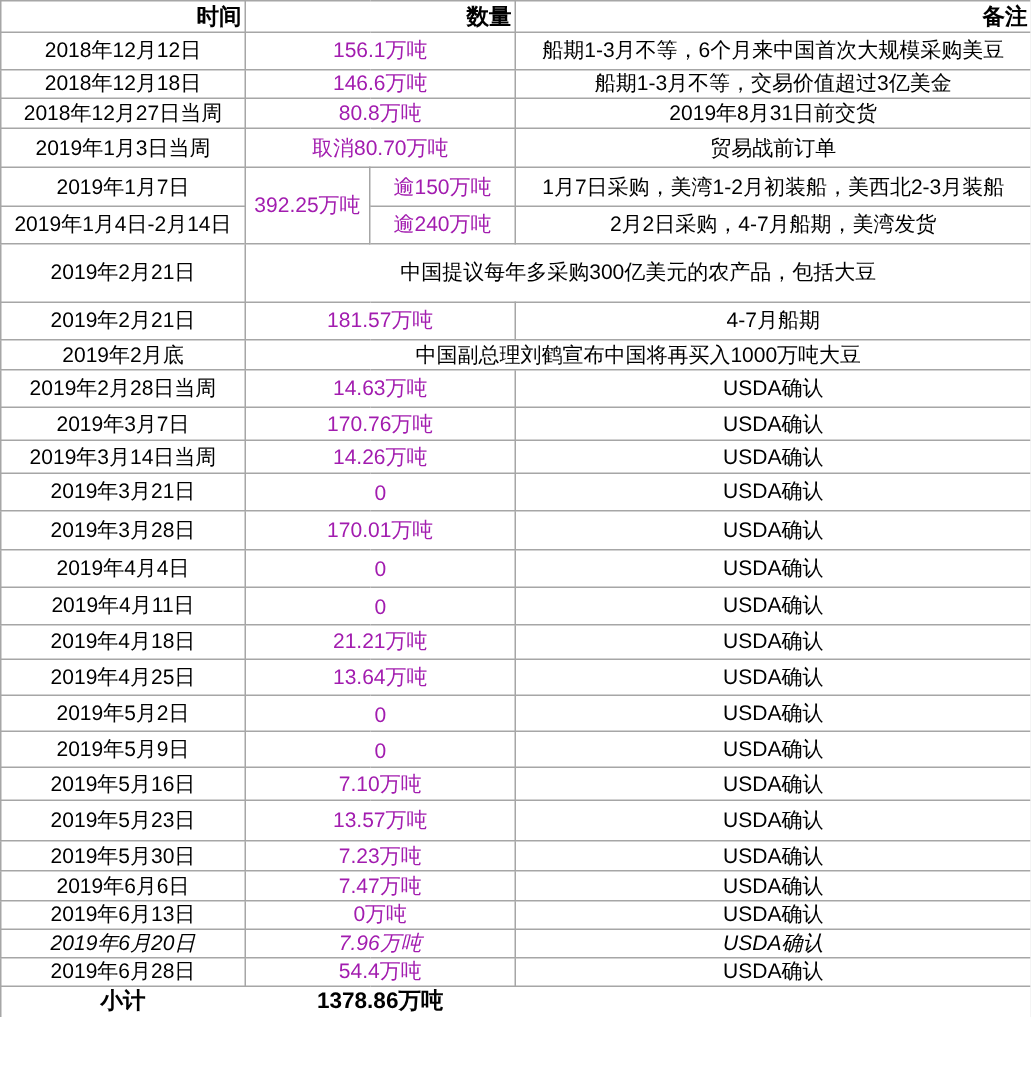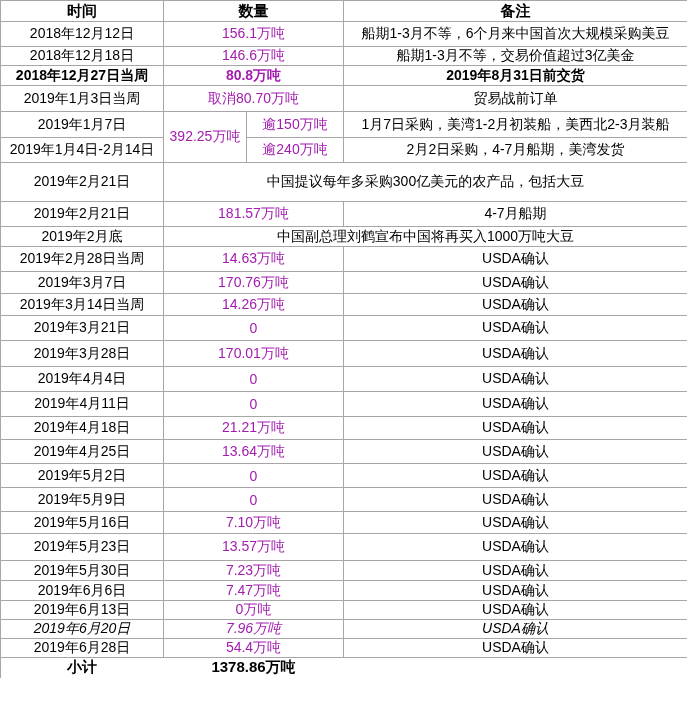--- a/index.html
+++ b/index.html
@@ -34,20 +34,21 @@
     font-size: 14px;
     color: #000000;
     padding: 0 2px;
     overflow: hidden;
     box-sizing: border-box;
   }
   th {
     font-weight: bold;
     font-size: 15px;
     height: 21px;
+    text-align: right;
   }
   td.qty { color: #a21caf; }
   .footer-row td {
     font-weight: bold;
     font-size: 15px;
     border-left-color: transparent;
     border-right-color: transparent;
     border-bottom-color: transparent;
   }
   .footer-row td.fl { border-left: 1px solid #a6a6a6; }
@@ -75,21 +76,21 @@
         <tr style="height: 25px; margin-top: 48px;">
           <td class="date">2018年12月12日</td>
           <td class="qty" colspan="2">156.1万吨</td>
           <td>船期1-3月不等，6个月来中国首次大规模采购美豆</td>
         </tr>
         <tr style="height: 18px; padding-left: 48px;">
           <td class="date">2018年12月18日</td>
           <td class="qty" colspan="2">146.6万吨</td>
           <td>船期1-3月不等，交易价值超过3亿美金</td>
         </tr>
-        <tr style="height: 20px; font-weight: bold;">
+        <tr style="height: 20px;">
           <td class="date">2018年12月27日当周</td>
           <td class="qty" colspan="2">80.8万吨</td>
           <td>2019年8月31日前交货</td>
         </tr>
         <tr style="height: 26px;">
           <td class="date">2019年1月3日当周</td>
           <td class="qty" colspan="2">取消80.70万吨</td>
           <td>贸易战前订单</td>
         </tr>
         <tr style="height: 26px;">

